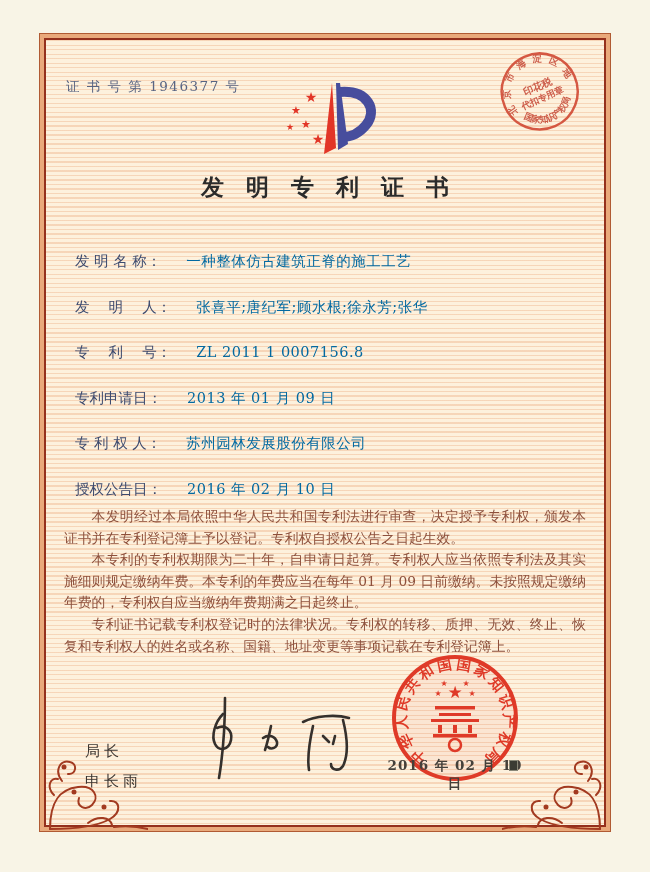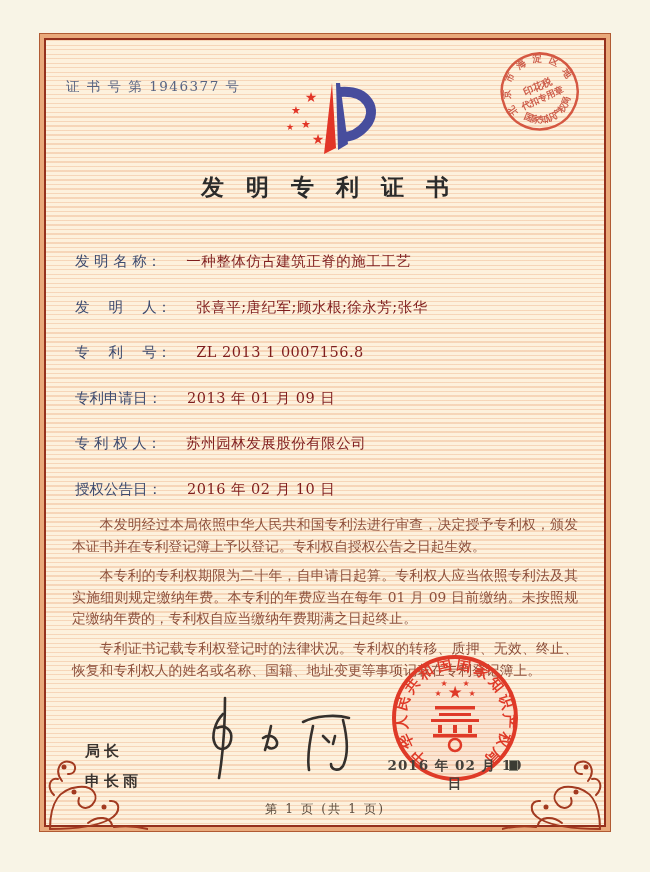--- a/index.html
+++ b/index.html
@@ -20,26 +20,26 @@
   .cert-no{position:absolute;left:66px;top:78px;font-size:13.5px;color:#596482;
     letter-spacing:1.5px;z-index:2;}
   .logo{position:absolute;left:276px;top:80px;z-index:2;}
   .tax-stamp{position:absolute;left:499px;top:50px;width:84px;height:84px;
     transform:rotate(-24deg);z-index:3;opacity:.88;}
   .doc-title{position:absolute;left:0;top:172px;width:650px;text-align:center;
     font-size:23px;font-weight:bold;color:#2b2b2b;letter-spacing:22px;text-indent:22px;z-index:2;}
   .fields{position:absolute;left:75px;top:252px;width:490px;z-index:2;}
   .field-row{display:flex;align-items:baseline;height:20px;margin-bottom:25.5px;font-size:14.5px;gap:18px;}
   .field-label{color:#3d4a6e;white-space:pre;}
-  .field-value{color:#7f1d1d;margin-left:7px;letter-spacing:.5px;white-space:pre;}
+  .field-value{color:#0369a1;margin-left:7px;letter-spacing:.5px;white-space:pre;}
   .body-text{position:absolute;left:64px;top:506px;width:522px;font-size:13.8px;
     line-height:21.6px;color:#8d503c;text-align:justify;z-index:2;}
-  .body-text p{margin:8px;text-indent:2em;}
+  .body-text p{margin:0;text-indent:2em;}
   .officer{position:absolute;left:85px;top:736px;font-family:"DejaVu Sans",sans-serif;
-    font-size:15px;font-weight:bold;color:#3a3430;letter-spacing:4px;line-height:30px;z-index:2;}
+    font-size:15px;font-weight:normal;color:#3a3430;letter-spacing:4px;line-height:30px;z-index:2;}
   .signature{position:absolute;left:185px;top:692px;z-index:2;}
   .seal{position:absolute;left:388px;top:652px;z-index:2;}
   .seal-date{position:absolute;left:384px;top:757px;width:142px;text-align:center;
     font-size:13.5px;font-weight:bold;color:#45403a;letter-spacing:1px;z-index:4;}
   .security-mark{position:absolute;left:509px;top:760px;width:9px;height:11px;
     background:#3b3b33;border:1px solid #8a8878;box-sizing:border-box;z-index:5;}
   .flourish{position:absolute;top:737px;z-index:1;}
   .flourish-left{left:44px;}
   .flourish-right{left:502px;transform:scaleX(-1);}
   .footer{position:absolute;left:0;top:801px;width:650px;text-align:center;
@@ -91,21 +91,21 @@
     <div class="field-row">
       <span class="field-label">发 明 名 称：</span>
       <span class="field-value">一种整体仿古建筑正脊的施工工艺</span>
     </div>
     <div class="field-row">
       <span class="field-label">发　 明　 人：</span>
       <span class="field-value">张喜平;唐纪军;顾水根;徐永芳;张华</span>
     </div>
     <div class="field-row">
       <span class="field-label">专　 利　 号：</span>
-      <span class="field-value">ZL 2013 1 0007156.8</span>
+      <span class="field-value">ZL 2011 1 0007156.8</span>
     </div>
     <div class="field-row">
       <span class="field-label">专利申请日：</span>
       <span class="field-value">2013 年 01 月 09 日</span>
     </div>
     <div class="field-row">
       <span class="field-label">专 利 权 人：</span>
       <span class="field-value">苏州园林发展股份有限公司</span>
     </div>
     <div class="field-row">
@@ -188,15 +188,14 @@
       <rect x="80" y="73" width="4" height="8"></rect>
       <rect x="45" y="82" width="44" height="3.5"></rect>
       <circle cx="67" cy="93" r="6" fill="none" stroke="#df3a28" stroke-width="2.5"></circle>
     </g>
   </svg>
 
   <div class="seal-date">2016 年 02 月 10 日</div>
 
   <div class="security-mark"></div>
 
-  <div class="footer">第 1 页 (共 1 页)</div>
 
 </div>
 
 </body></html>

